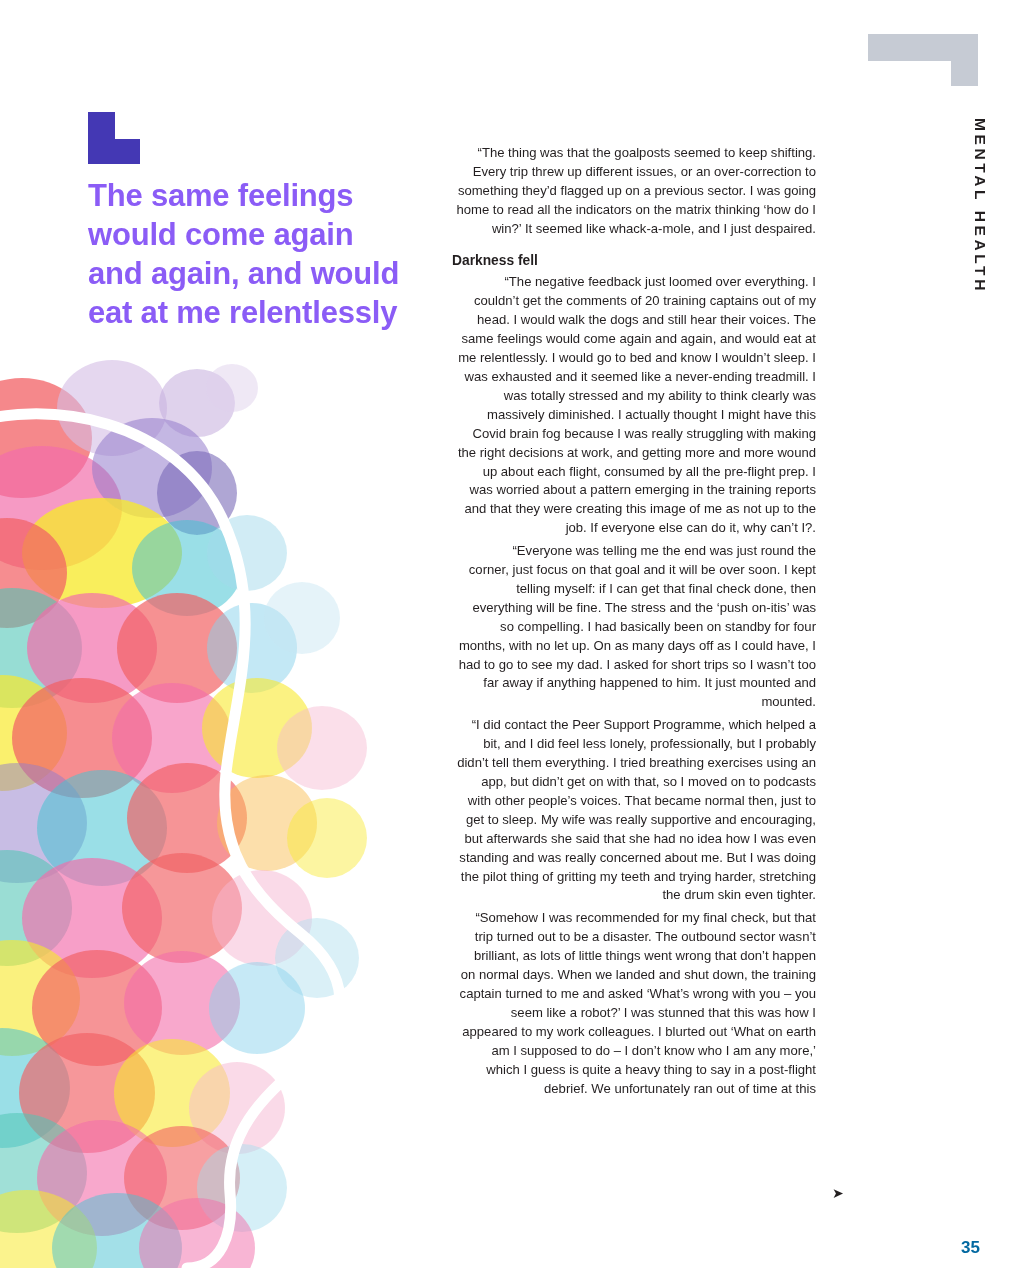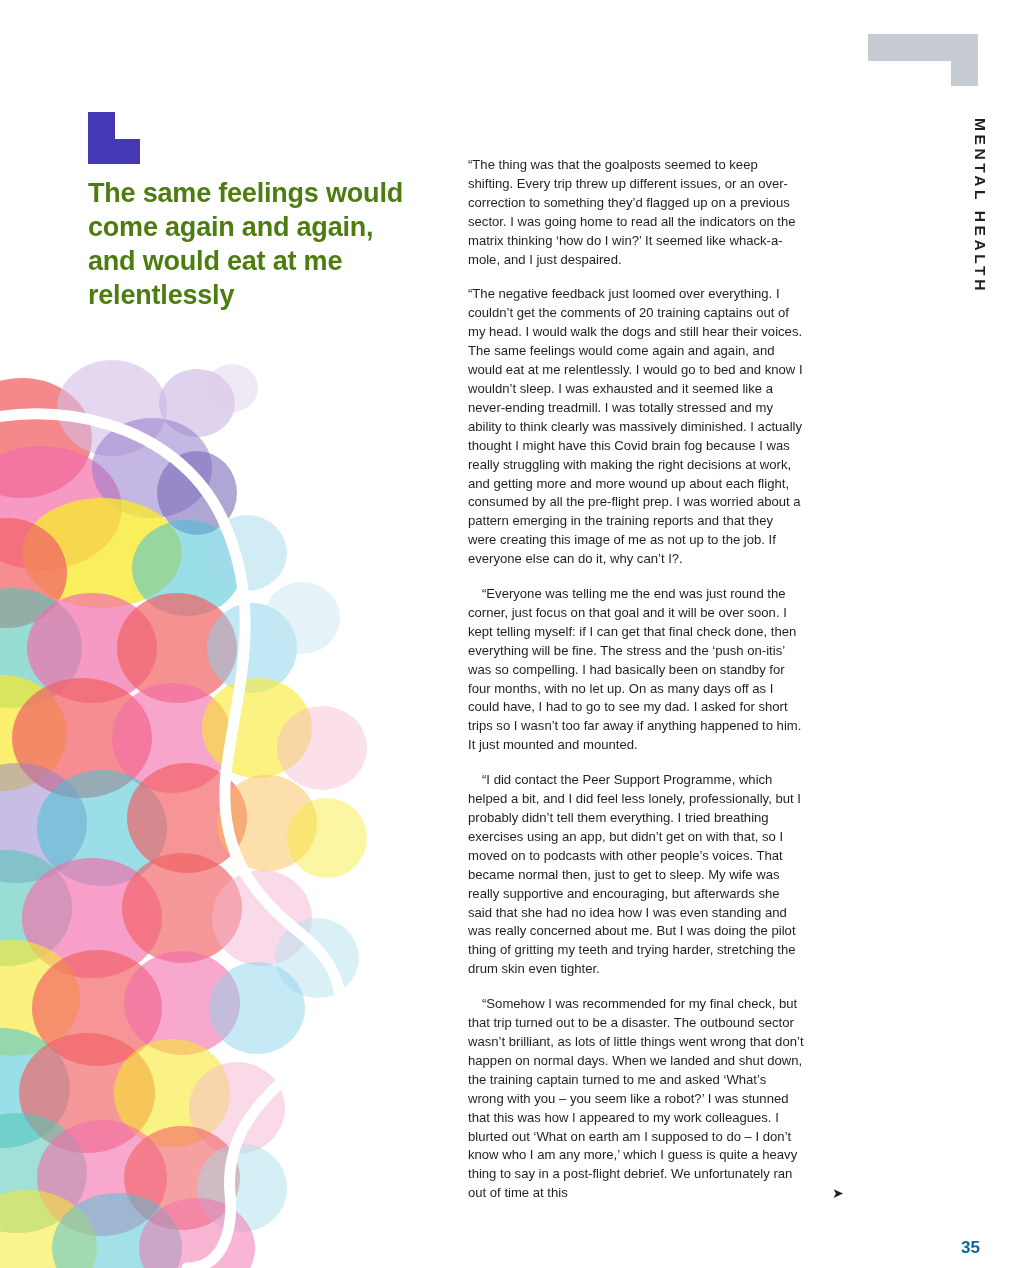--- a/index.html
+++ b/index.html
@@ -69,24 +69,24 @@
     color: #231f20;
     line-height: 1;
   }
 
   
   .headline {
     position: absolute;
     top: 176px;
     left: 88px;
     width: 320px;
-    font-size: 27px;
+    font-size: 31px;
     font-weight: bold;
     line-height: 1.26;
-    color: #4d7c0f;
+    color: #8b5cf6;
     letter-spacing: -0.2px;
   }
 
   
   .artwork {
     position: absolute;
     left: -18px;
     top: 318px;
     width: 470px;
     height: 950px;
@@ -98,22 +98,23 @@
   .column {
     position: absolute;
     top: 140px;
     left: 452px;
     width: 368px;
     font-size: 13.1px;
     line-height: 1.445;
     color: #231f20;
   }
   .column p {
-    margin: 16px;
+    margin: 4px;
     text-indent: 14px;
+    text-align: right;
   }
   .column p.noindent { text-indent: 0; }
   .subhead {
     margin: 13px 0 0 0;
     font-size: 13.8px;
     font-weight: bold;
     line-height: 1.3;
   }
 
   .continue-arrow {
@@ -207,20 +208,21 @@
     <ellipse cx="135" cy="930" rx="65" ry="55" fill="#1fb6c9" opacity="0.5"></ellipse>
     <ellipse cx="215" cy="930" rx="58" ry="50" fill="#f04e98" opacity="0.5"></ellipse>
   </g>
 
   <path d="M -30 110 C 70 75 195 105 240 200 C 285 295 252 380 244 455 C 236 530 268 575 318 615 C 368 655 372 705 325 742 C 278 779 243 818 248 875 C 252 918 238 950 205 950" fill="none" stroke="#ffffff" stroke-width="11" stroke-linecap="round"></path>
 </svg>
 </div>
 
 <div class="column">
   <p class="noindent">“The thing was that the goalposts seemed to keep shifting. Every trip threw up different issues, or an over-correction to something they’d flagged up on a previous sector. I was going home to read all the indicators on the matrix thinking ‘how do I win?’ It seemed like whack-a-mole, and I just despaired.</p>
+  <h2 class="subhead">Darkness fell</h2>
   <p class="noindent">“The negative feedback just loomed over everything. I couldn’t get the comments of 20 training captains out of my head. I would walk the dogs and still hear their voices. The same feelings would come again and again, and would eat at me relentlessly. I would go to bed and know I wouldn’t sleep. I was exhausted and it seemed like a never-ending treadmill. I was totally stressed and my ability to think clearly was massively diminished. I actually thought I might have this Covid brain fog because I was really struggling with making the right decisions at work, and getting more and more wound up about each flight, consumed by all the pre-flight prep. I was worried about a pattern emerging in the training reports and that they were creating this image of me as not up to the job. If everyone else can do it, why can’t I?.</p>
   <p>“Everyone was telling me the end was just round the corner, just focus on that goal and it will be over soon. I kept telling myself: if I can get that final check done, then everything will be fine. The stress and the ‘push on-itis’ was so compelling. I had basically been on standby for four months, with no let up. On as many days off as I could have, I had to go to see my dad. I asked for short trips so I wasn’t too far away if anything happened to him. It just mounted and mounted.</p>
   <p>“I did contact the Peer Support Programme, which helped a bit, and I did feel less lonely, professionally, but I probably didn’t tell them everything. I tried breathing exercises using an app, but didn’t get on with that, so I moved on to podcasts with other people’s voices. That became normal then, just to get to sleep. My wife was really supportive and encouraging, but afterwards she said that she had no idea how I was even standing and was really concerned about me. But I was doing the pilot thing of gritting my teeth and trying harder, stretching the drum skin even tighter.</p>
   <p>“Somehow I was recommended for my final check, but that trip turned out to be a disaster. The outbound sector wasn’t brilliant, as lots of little things went wrong that don’t happen on normal days. When we landed and shut down, the training captain turned to me and asked ‘What’s wrong with you – you seem like a robot?’ I was stunned that this was how I appeared to my work colleagues. I blurted out ‘What on earth am I supposed to do – I don’t know who I am any more,’ which I guess is quite a heavy thing to say in a post-flight debrief. We unfortunately ran out of time at this</p>
 </div>
 
 <div class="continue-arrow">➤</div>
 <div class="folio">35</div>
 
 </body></html>

